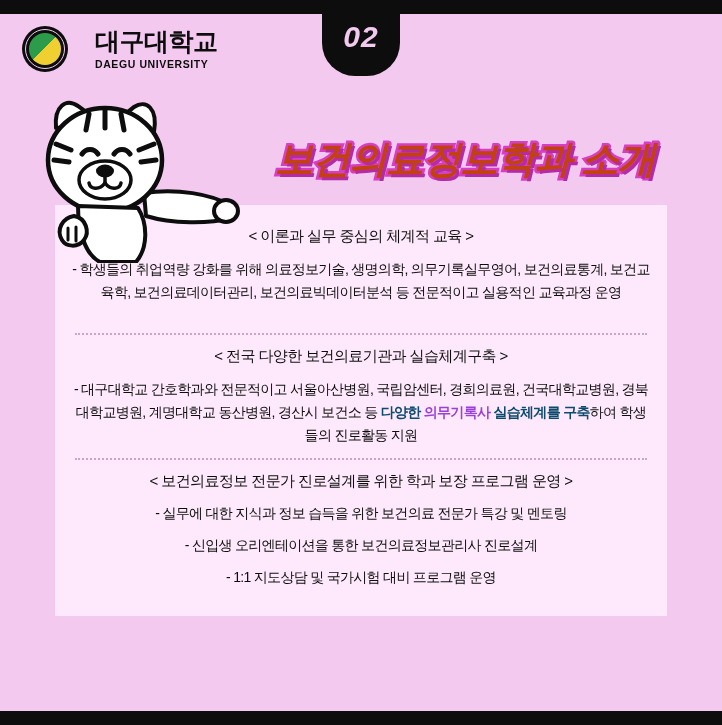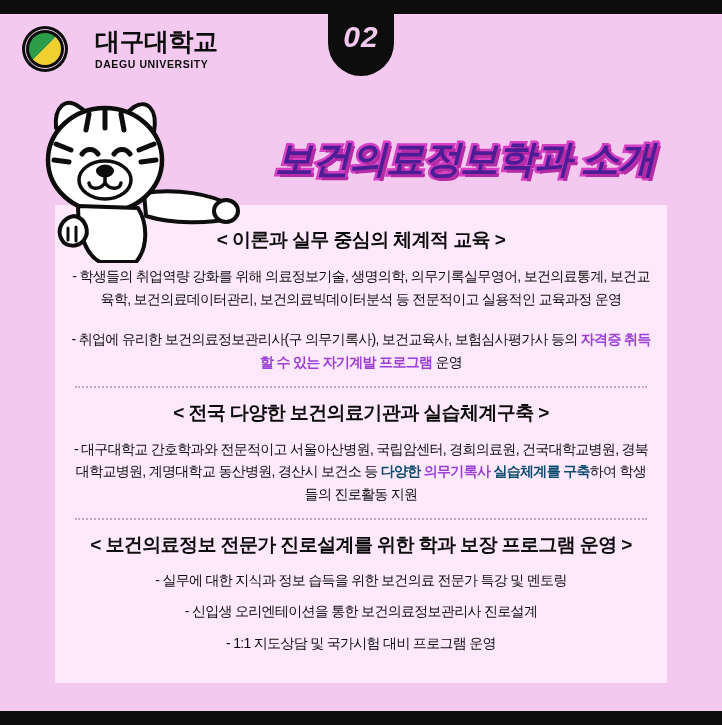--- a/index.html
+++ b/index.html
@@ -39,21 +39,21 @@
     height: 14px;
     background: #0d0d0d;
   }
 
   
   .num-tab {
     position: absolute;
     top: 0;
     left: 50%;
     transform: translateX(-50%);
-    width: 66px;
+    width: 78px;
     height: 76px;
     background: #0d0d0d;
     border-bottom-left-radius: 33px;
     border-bottom-right-radius: 33px;
     display: flex;
     align-items: flex-start;
     justify-content: center;
     padding-top: 22px;
     box-sizing: border-box;
     z-index: 6;
@@ -136,21 +136,21 @@
     left: 236px;
     right: 28px;
     text-align: center;
     z-index: 3;
   }
   .main-title .title-text {
     display: inline-block;
     font-size: 38px;
     font-weight: 700;
     font-style: italic;
-    color: #4c1d95;
+    color: #c2410c;
     letter-spacing: -1px;
     -webkit-text-stroke: 5px #d63fc4;
     paint-order: stroke fill;
     text-shadow:
       3px 3px 0 #b52ba5;
   }
 
   
   .panel {
     position: absolute;
@@ -159,22 +159,22 @@
     width: 612px;
     background: #fde9fb;
     padding: 16px 16px 18px;
     box-sizing: border-box;
     z-index: 2;
   }
 
   .sec-head {
     text-align: center;
     color: #0d0d0d;
-    font-size: 19px;
-    font-weight: 700;
+    font-size: 15px;
+    font-weight: 400;
     letter-spacing: -0.6px;
     margin: 6px 0 12px;
   }
   .sec-body {
     text-align: center;
     color: #0d0d0d;
     font-size: 14px;
     font-weight: 500;
     line-height: 1.62;
     letter-spacing: -0.7px;
@@ -252,23 +252,20 @@
     <span class="title-text">보건의료정보학과 소개</span>
   </div>
 
   <div class="panel">
 
     <div class="sec-head">&lt; 이론과 실무 중심의 체계적 교육 &gt;</div>
     <p class="sec-body">
       <span>- 학생들의 취업역량 강화를 위해 의료정보기술, 생명의학, 의무기록실무영어, 보건의료통계, 보건교육학, 보건의료데이터관리, 보건의료빅데이터분석 등 전문적이고 실용적인 교육과정 운영</span>
     </p>
     <div class="gap-sm"></div>
-    <p class="sec-body">
-      <span>- 취업에 유리한 보건의료정보관리사(구 의무기록사), 보건교육사, 보험심사평가사 등의 </span><span class="hl2">자격증 취득할 수 있는 자기계발 프로그램</span><span> 운영</span>
-    </p>
 
     <hr class="divider">
 
     <div class="sec-head">&lt; 전국 다양한 보건의료기관과 실습체계구축 &gt;</div>
     <p class="sec-body">
       <span>- 대구대학교 간호학과와 전문적이고 서울아산병원, 국립암센터, 경희의료원, 건국대학교병원, 경북대학교병원, 계명대학교 동산병원, 경산시 보건소 등 </span><span class="hl">다양한</span><span class="hl2"> 의무기록사 </span><span class="hl">실습체계를 구축</span><span>하여 학생들의 진로활동 지원</span>
     </p>
 
     <hr class="divider">
 

